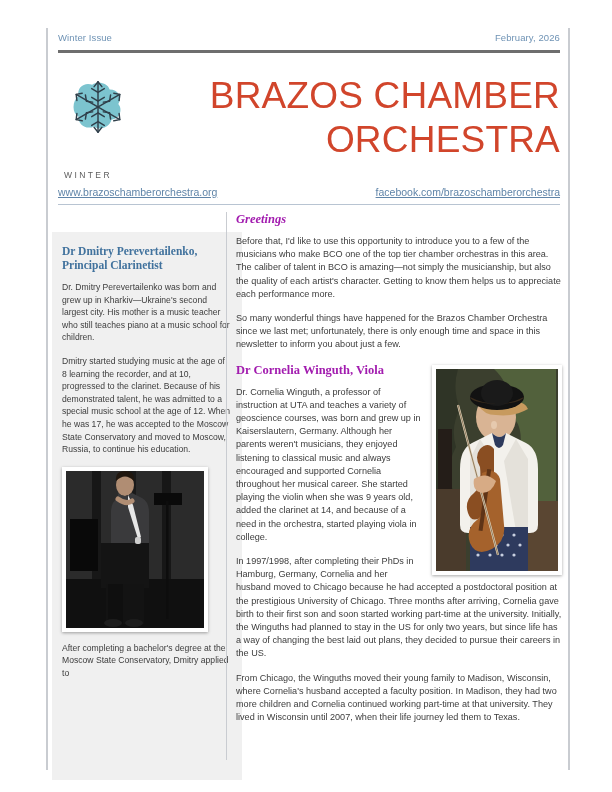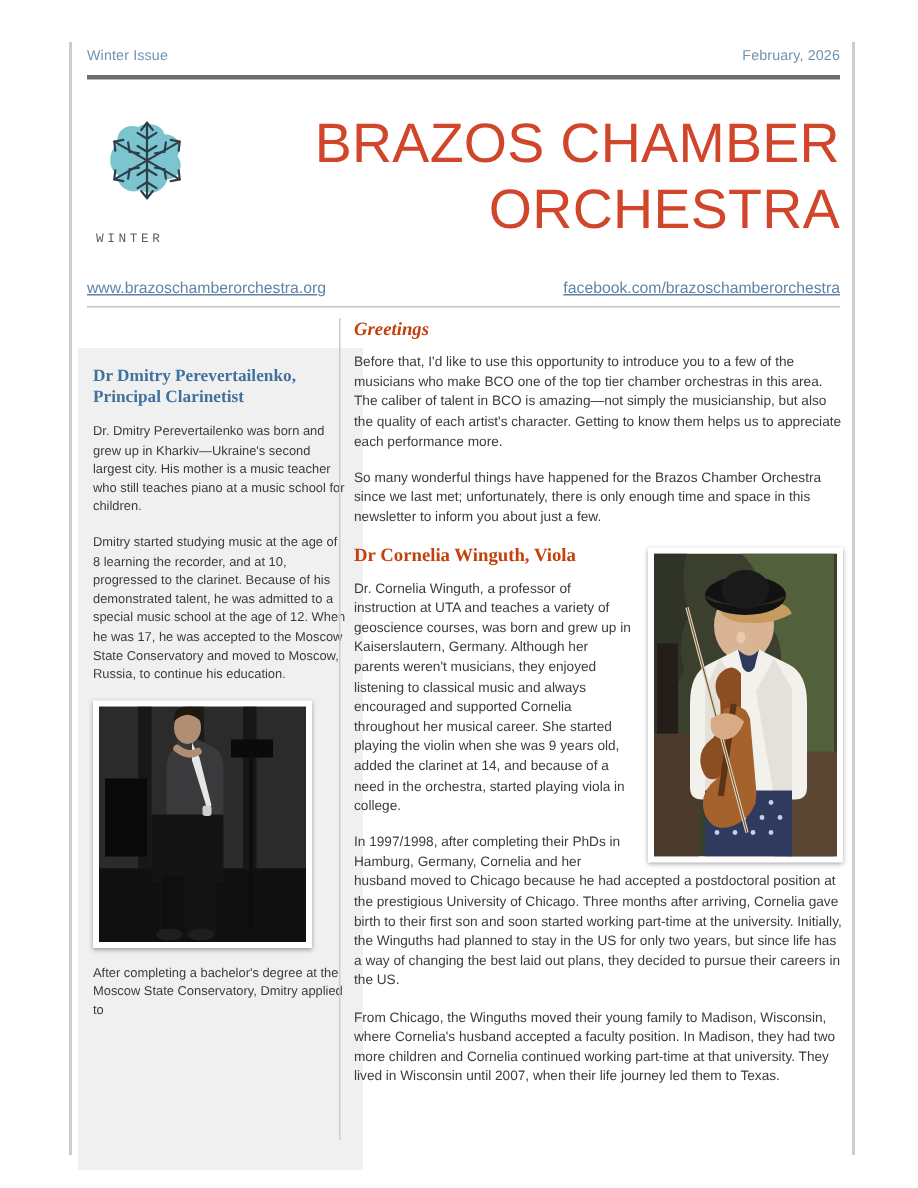--- a/index.html
+++ b/index.html
@@ -64,27 +64,26 @@
     width: 80px;
     text-align: center;
   }
   .logo-mark {
     width: 62px;
     height: 62px;
     margin: 4px auto 0;
     display: block;
   }
   .season-label {
-    margin-top: 16px;
+    margin-top: 32px;
     font-size: 8.5px;
     letter-spacing: 2.4px;
     color: #5d5d5d;
     text-align: left;
     padding-left: 6px;
-    font-family: Liberation Mono, monospace;
   }
   .org-title {
     position: absolute;
     left: 78px;
     top: 2px;
     width: 424px;
     text-align: right;
     font-family: "Liberation Sans", sans-serif;
     font-size: 37px;
     line-height: 44px;
@@ -151,21 +150,21 @@
     font-size: 11.5px;
     line-height: 14px;
     color: #41729d;
     margin: 2px 0 9px 0;
   }
   .sec-heading {
     font-family: "Liberation Serif", serif;
     font-weight: bold;
     font-size: 12.5px;
     line-height: 15px;
-    color: #c2410c;
+    color: #a21caf;
     margin: 0 0 8px 0;
   }
   .sec-heading.italic { font-style: italic; }
 
   
   .sb-p {
     font-size: 8.6px;
     line-height: 12.6px;
     color: #3c3c3c;
     margin: 0 0 11px 0;

